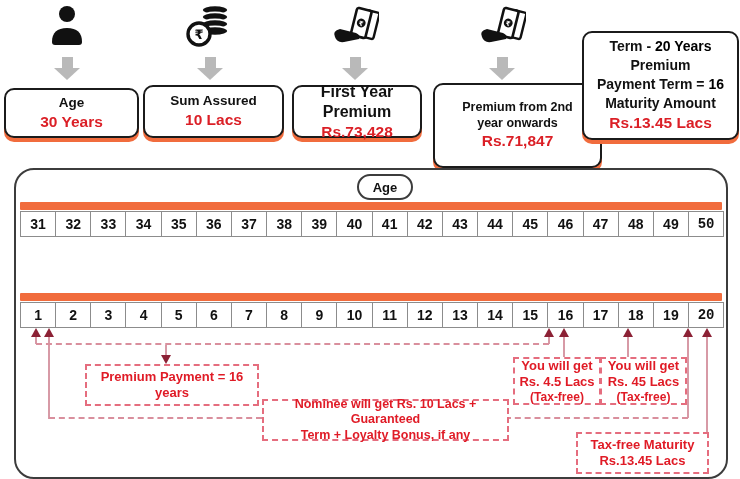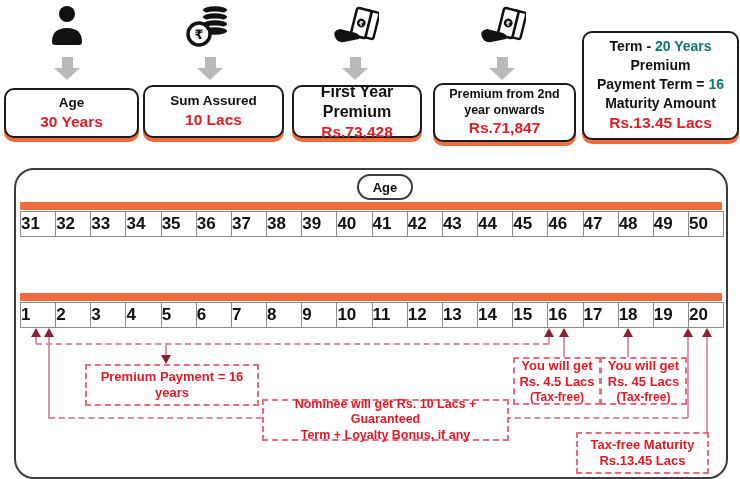--- a/index.html
+++ b/index.html
@@ -6,41 +6,41 @@
   #stage{position:relative;width:740px;height:479px;background:#fff;overflow:hidden;
          font-family:"Liberation Sans",sans-serif;}
 
   
   .card{position:absolute;background:#fff;border:2px solid #1b1b1b;border-radius:10px;
         box-shadow:0 4px 0 0 #F16C3D;display:flex;flex-direction:column;
         align-items:center;justify-content:center;text-align:center;line-height:1.25;}
   .card .lbl{font-weight:bold;color:#111;font-size:13.5px;}
   .card .val{font-weight:bold;color:#DB1F26;font-size:15.5px;}
   .term-line{font-weight:bold;color:#111;font-size:14px;line-height:1.35;}
-  .term-line .red{color:#0f766e;}
+  .term-line .red{color:#000000;}
 
   
   .icon{position:absolute;}
   .garrow{position:absolute;width:26px;}
   .garrow .shaft{width:11px;height:11px;background:#b9b9b9;margin:0 auto;}
   .garrow .head{width:0;height:0;border-left:13px solid transparent;
                 border-right:13px solid transparent;border-top:12px solid #b9b9b9;}
 
   
   .panel{position:absolute;left:14px;top:168px;width:710px;height:307px;
          border:2px solid #3c3c3c;border-radius:20px;background:#fff;}
   .pill{position:absolute;background:#fff;border:2px solid #3c3c3c;border-radius:13px;
         font-weight:bold;font-size:13px;color:#111;display:flex;align-items:center;
         justify-content:center;}
   .obar{position:absolute;left:20px;width:702px;height:8px;background:#F16C3D;border-radius:1px;}
   .numrow{position:absolute;left:20px;width:702px;height:24px;display:flex;
           border:1px solid #8c8c8c;background:#fff;}
-  .numrow .cell{flex:1;border-right:1px solid #8c8c8c;text-align:left;
-                font-weight:bold;font-size:17px;color:#111;line-height:24px;}
-  .numrow .cell:last-child{border-right:none;}
+  .numrow .cell{flex:1;border-right:1px solid #8c8c8c;text-align:center;
+                font-weight:bold;font-size:14px;color:#111;line-height:24px;}
+  .numrow .cell:last-child{border-right:none;font-family:Liberation Mono, monospace;}
 
   
   .vline{position:absolute;width:2px;background:#D79AA6;}
   .hdash{position:absolute;height:0;border-top:2px dashed #D98F9D;}
   .a-up{position:absolute;width:0;height:0;border-left:5px solid transparent;
         border-right:5px solid transparent;border-bottom:9px solid #8C2135;}
   .a-down{position:absolute;width:0;height:0;border-left:5px solid transparent;
         border-right:5px solid transparent;border-top:9px solid #8C2135;}
   .a-left{position:absolute;width:0;height:0;border-top:5px solid transparent;
         border-bottom:5px solid transparent;border-right:9px solid #8C2135;}
@@ -113,21 +113,21 @@
     <div class="val">30 Years</div>
   </div>
   <div class="card" style="left:143px;top:85px;width:137px;height:49px">
     <div class="lbl">Sum Assured</div>
     <div class="val">10 Lacs</div>
   </div>
   <div class="card" style="left:292px;top:85px;width:126px;height:49px">
     <div class="lbl" style="font-size:16px">First Year Premium</div>
     <div class="val">Rs.73,428</div>
   </div>
-  <div class="card" style="left:433px;top:83px;width:137px;height:53px;padding:1px">
+  <div class="card" style="left:433px;top:83px;width:137px;height:53px;padding:14px">
     <div class="lbl" style="font-size:12.5px">Premium from 2nd year onwards</div>
     <div class="val">Rs.71,847</div>
   </div>
   <div class="card" style="left:582px;top:31px;width:153px;height:105px">
     <div class="term-line">
       <span>Term  -</span>
       <span class="red">20 Years</span>
     </div>
     <div class="term-line">Premium</div>
     <div class="term-line">

